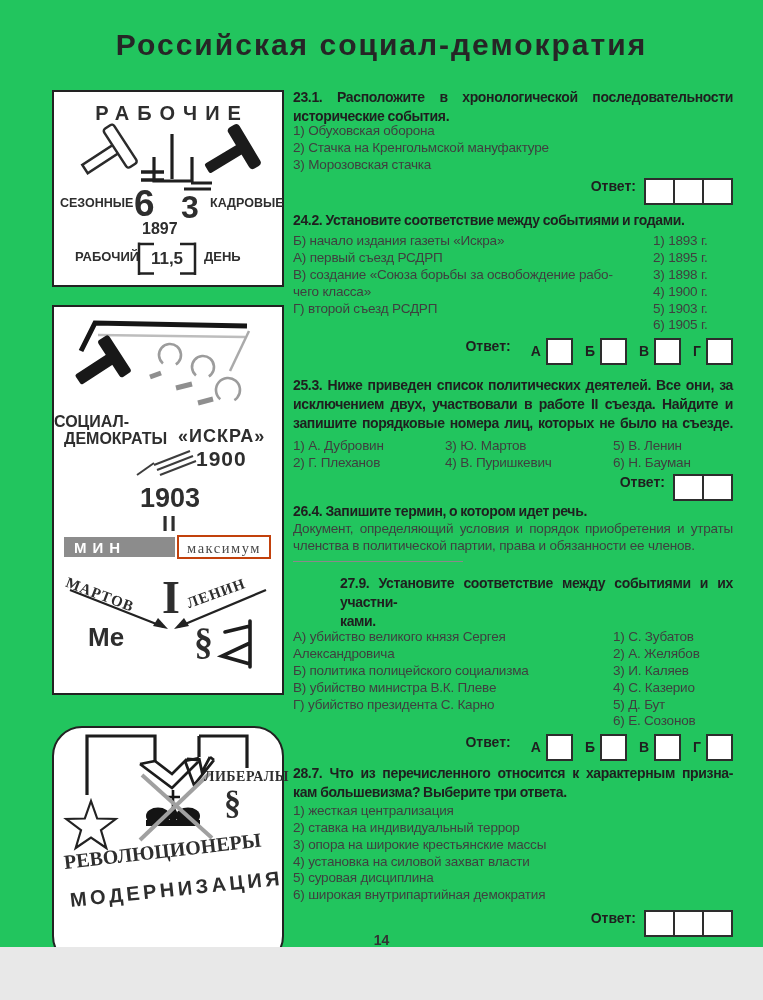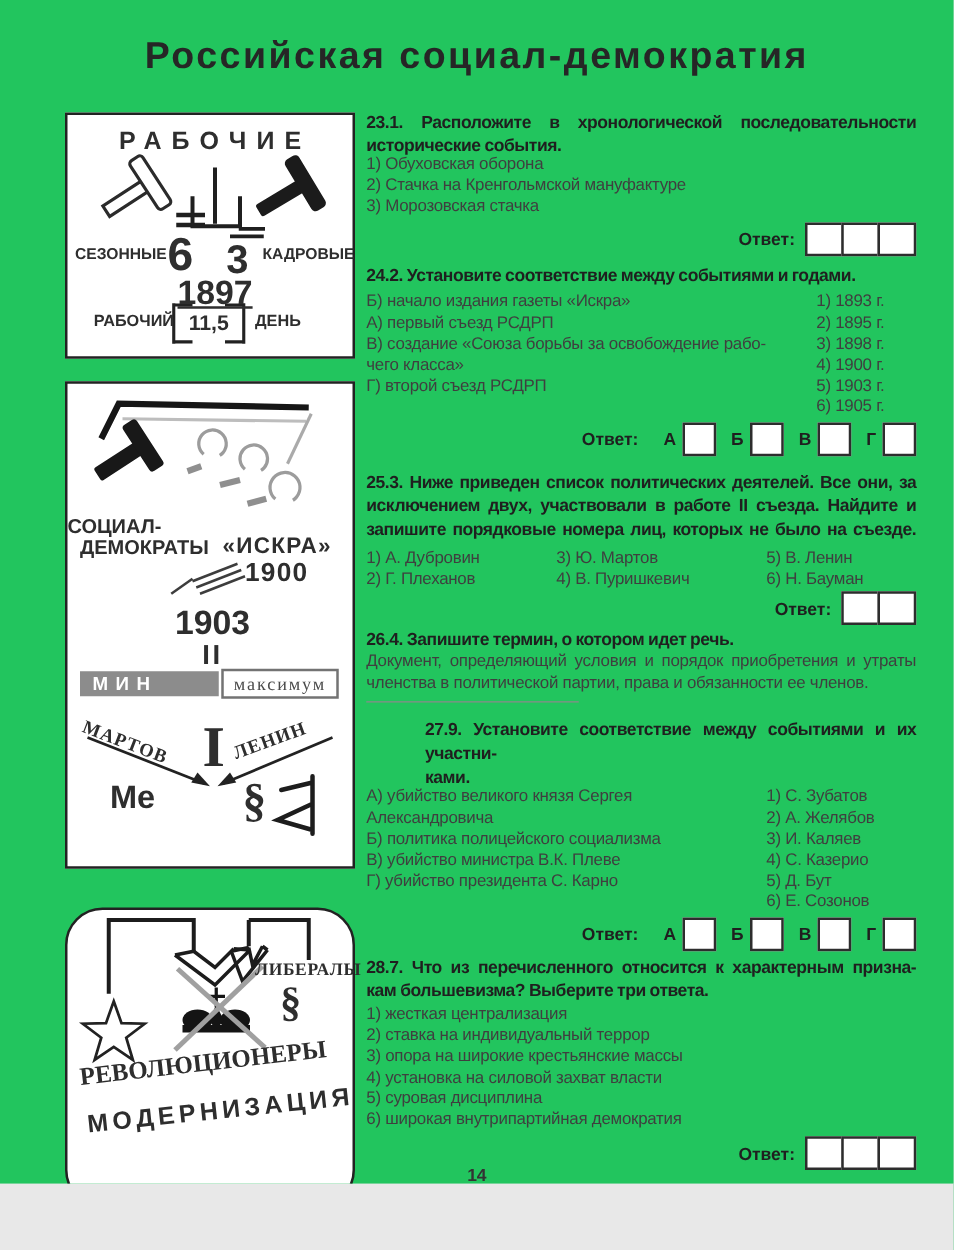--- a/index.html
+++ b/index.html
@@ -17,21 +17,21 @@
   .serif{font-family:"Liberation Serif",serif;}
   
   .qcol{position:absolute;left:293px;top:88px;width:440px;}
   .qhead{font-weight:bold;font-size:14px;line-height:19px;color:#1f1f1f;
          letter-spacing:-0.35px;word-spacing:-0.5px;}
   .ln{text-align:justify;text-align-last:left;}
   .ln.just{text-align-last:justify;}
   .qitem{font-size:13.5px;line-height:16.8px;color:#3f3f3f;letter-spacing:-0.2px;}
   .pair{display:flex;}
   .pl{flex:1;padding-right:14px;}
-  .ans{display:flex;justify-content:flex-end;align-items:center;height:26px;}
+  .ans{display:flex;justify-content:flex-end;height:26px;}
   .ans .lbl{font-weight:bold;font-size:14px;color:#1f1f1f;margin-right:8px;}
   .cells{display:flex;}
   .cell{width:27px;height:23px;border:2px solid #2d2d2d;margin-left:-2px;background:#fff;}
   .cells .cell:first-child{margin-left:0;}
   .lp{display:flex;align-items:center;margin-left:12px;}
   .lp .lt{font-weight:bold;font-size:14px;color:#1f1f1f;margin-right:5px;}
   .box1{width:23px;height:23px;border:2px solid #2d2d2d;background:#fff;}
   .uline{border-bottom:1.5px solid #8a8a8a;width:170px;height:1px;margin-top:6px;}
   .pagenum{position:absolute;left:0;right:0;top:932px;text-align:center;
            font-weight:bold;font-size:14px;color:#333;}
@@ -65,21 +65,21 @@
         <rect x="0" y="-5.5" width="42" height="11" rx="2"></rect>
         <rect x="37" y="-24" width="13" height="48" rx="4"></rect>
       </g>
       <path d="M85,150.5 V183 M141,150.5 V183 M85,152 H100 M126,152 H141 M85,181.5 H100 M126,181.5 H141" stroke="#222" stroke-width="2.5" fill="none"></path>
     </svg>
     <div class="abs b" style="top:11px;left:0;right:0;text-align:center;font-size:20px;letter-spacing:8px;text-indent:8px;">РАБОЧИЕ</div>
     <div class="abs b" style="top:105px;left:6px;font-size:12.5px;">СЕЗОННЫЕ</div>
     <div class="abs b" style="top:93px;left:80px;font-size:37px;">6</div>
     <div class="abs b" style="top:99px;left:127px;font-size:32px;">3</div>
     <div class="abs b" style="top:105px;left:156px;font-size:12.5px;">КАДРОВЫЕ</div>
-    <div class="abs b" style="top:129px;left:88px;width:60px;font-size:27px;text-decoration:underline;">1897</div>
+    <div class="abs b" style="top:129px;left:88px;width:60px;font-size:16px;">1897</div>
     <div class="abs b" style="top:158px;left:21px;font-size:13px;">РАБОЧИЙ</div>
     <div class="abs b" style="top:158px;left:85px;width:56px;text-align:center;font-size:17px;">11,5</div>
     <div class="abs b" style="top:158px;left:150px;font-size:13px;">ДЕНЬ</div>
   </div>
 
   <div class="panel" id="panel2">
     <svg width="227" height="385" viewBox="0 0 227 385">
       <g fill="none">
         <path d="M27,44 L41,16 L193,19" stroke="#161616" stroke-width="5"></path>
         <line x1="44" y1="28" x2="191" y2="30" stroke="#bdbdbd" stroke-width="2.5"></line>
@@ -118,21 +118,21 @@
       <path d="M196,314 L196,360 M196,319 L171,325 M196,336 L168,349 L196,357" stroke="#1d1d1d" stroke-width="3.6" fill="none" stroke-linecap="round"></path>
     </svg>
     <div class="abs b" style="top:107px;left:0;font-size:16px;">СОЦИАЛ-</div>
     <div class="abs b" style="top:124px;left:10px;font-size:16px;">ДЕМОКРАТЫ</div>
     <div class="abs b" style="top:120px;left:124px;font-size:18px;letter-spacing:1px;">«ИСКРА»</div>
     <div class="abs b" style="top:141px;left:142px;font-size:21px;letter-spacing:1px;">1900</div>
     <div class="abs b" style="top:178px;left:76px;width:80px;text-align:center;font-size:27px;">1903</div>
     <div class="abs b" style="top:206px;left:76px;width:80px;text-align:center;font-size:22px;letter-spacing:2px;">II</div>
     <div class="abs b" style="top:230px;left:10px;width:111px;height:20px;background:#8c8c8c;color:#fff;
                 font-size:15px;letter-spacing:6px;padding:3px 0 0 10px;box-sizing:border-box;">МИН</div>
-    <div class="abs serif" style="top:228px;left:123px;width:94px;height:24px;border:2px solid #737373;background:#fff;
+    <div class="abs serif" style="top:228px;left:123px;width:94px;height:24px;border:2px solid #c2410c;background:#fff;
                 box-sizing:border-box;font-size:14.5px;letter-spacing:1.5px;color:#4a4a4a;text-align:center;padding-top:4px;">максимум</div>
     <div class="abs b serif" style="top:268px;left:15px;font-size:15px;letter-spacing:1px;
                 transform:rotate(21deg);transform-origin:0 0;">МАРТОВ</div>
     <div class="abs b serif" style="top:290px;left:131px;font-size:15px;letter-spacing:1px;
                 transform:rotate(-20deg);transform-origin:0 0;">ЛЕНИН</div>
     <div class="abs b serif" style="top:268px;left:108px;font-size:46px;">I</div>
     <div class="abs b" style="top:317px;left:34px;font-size:26px;">Ме</div>
     <div class="abs b serif" style="top:315px;left:140px;font-size:38px;">§</div>
   </div>
 

